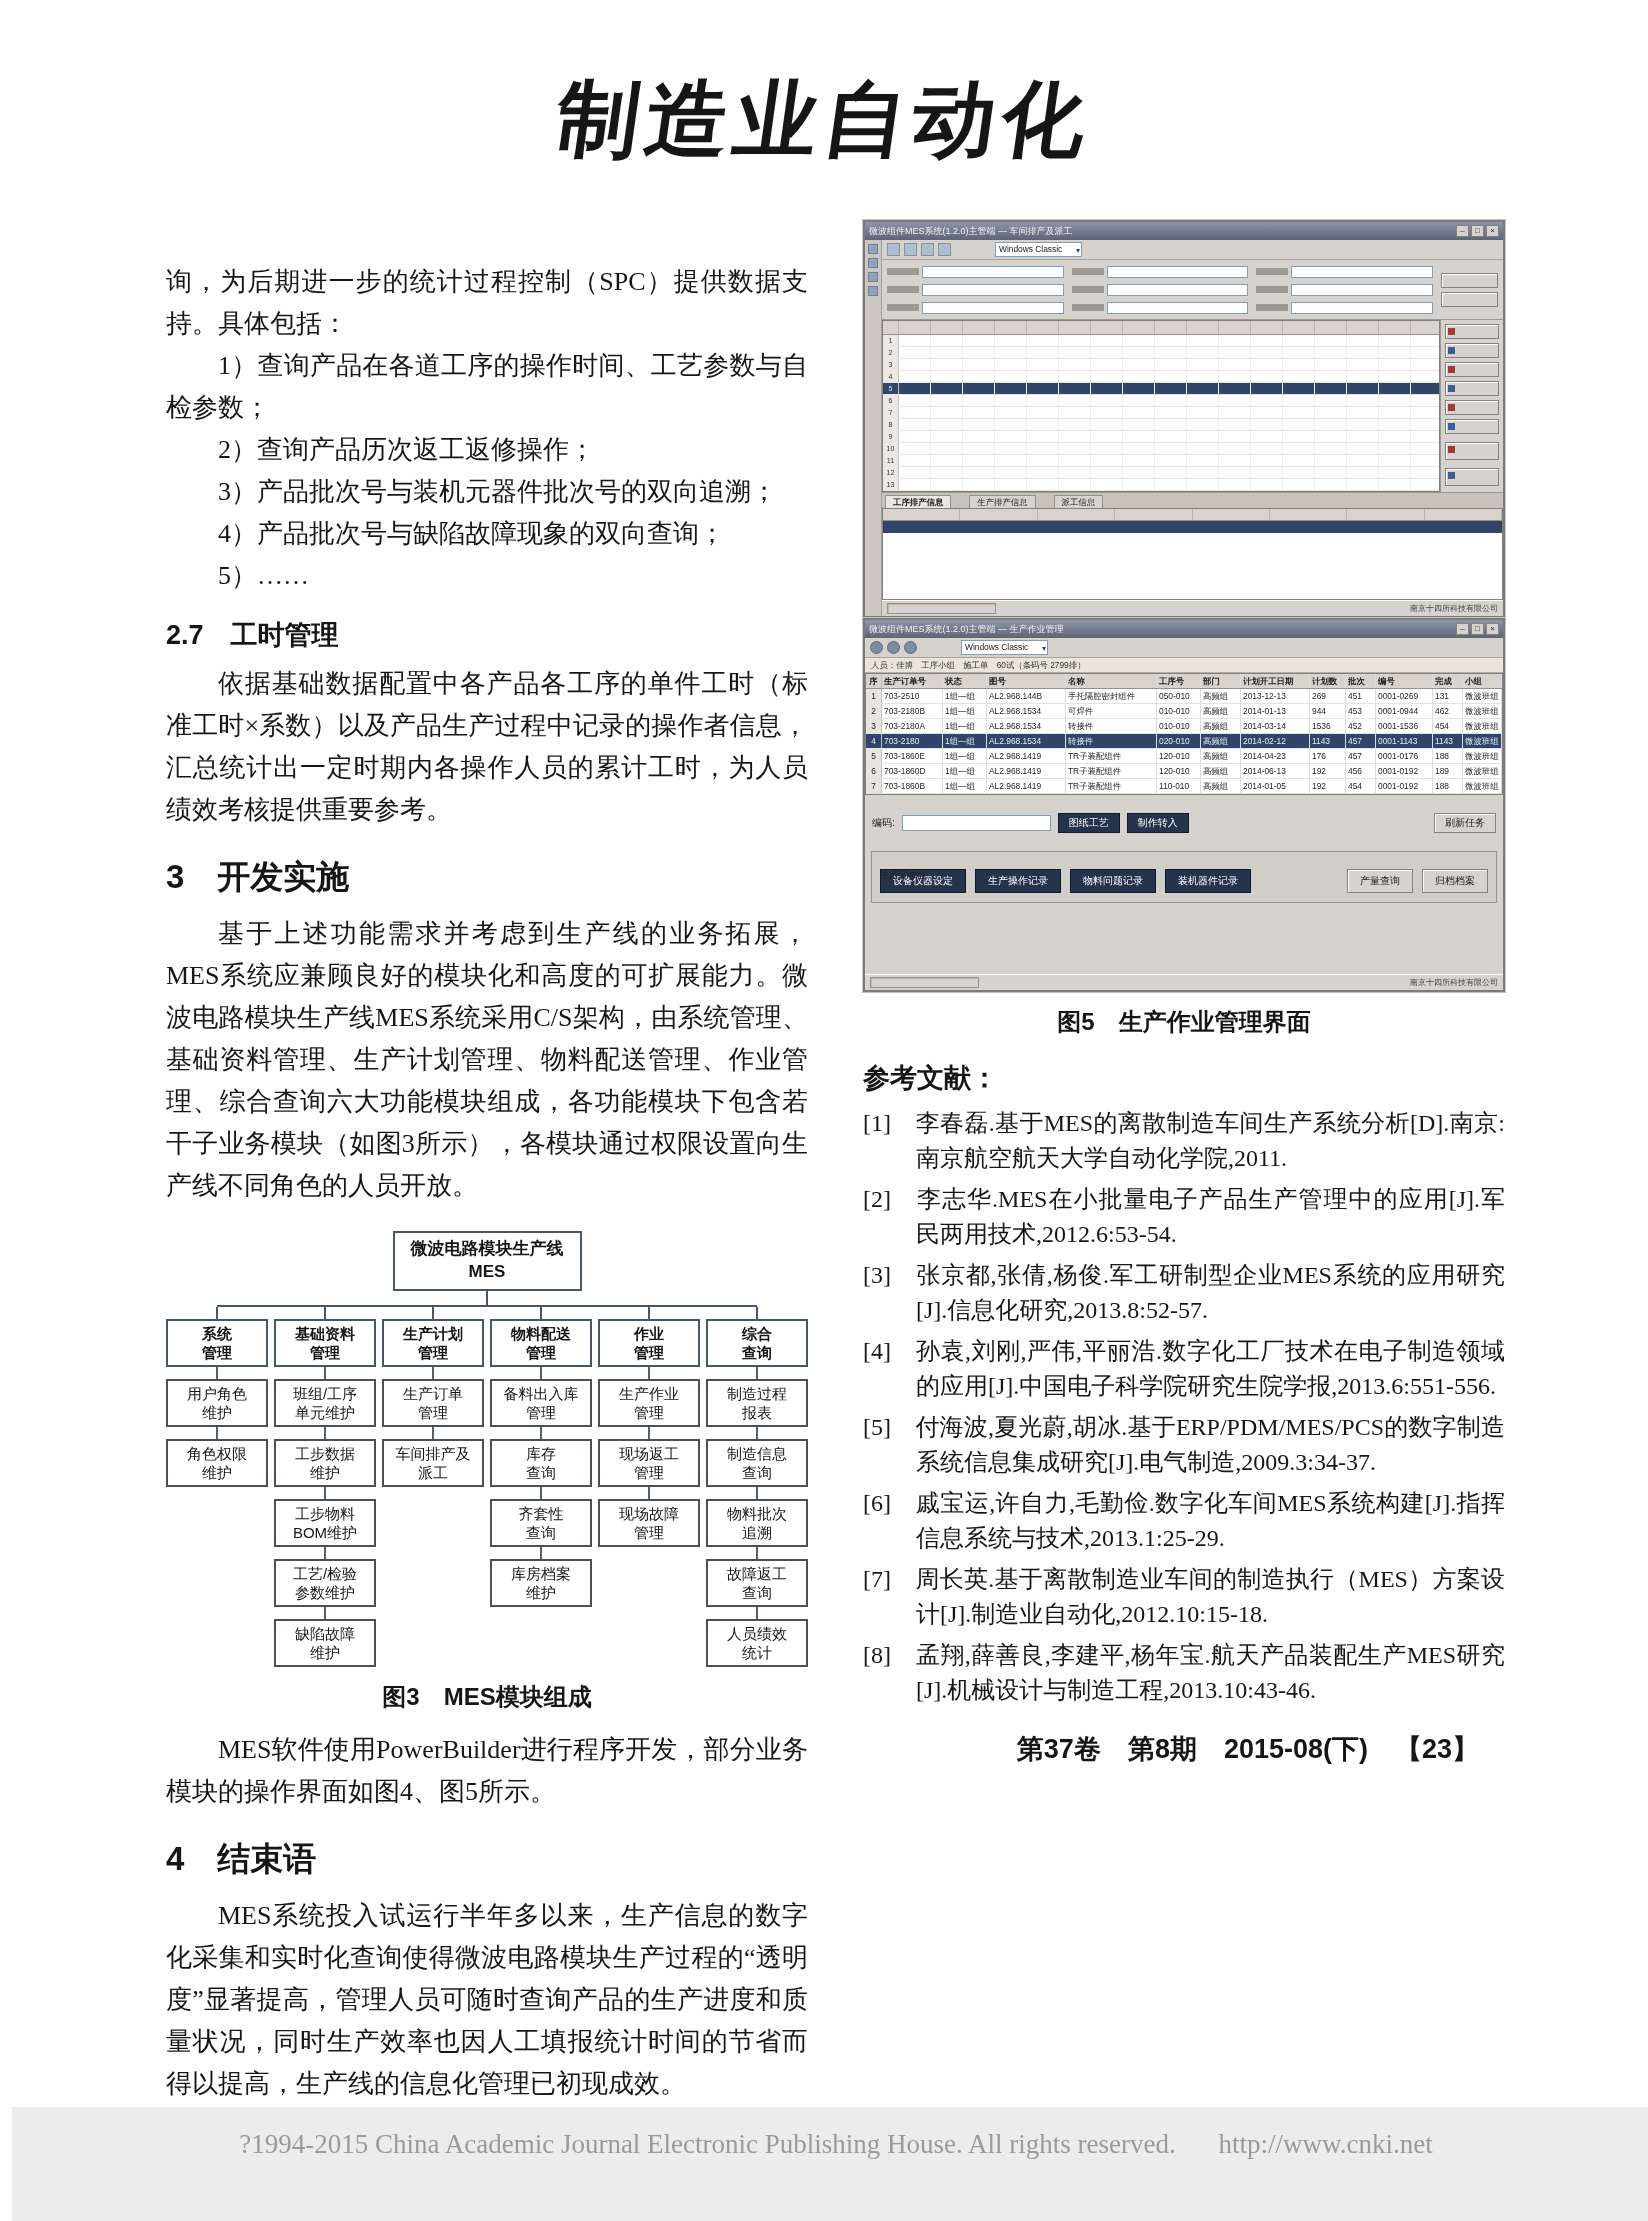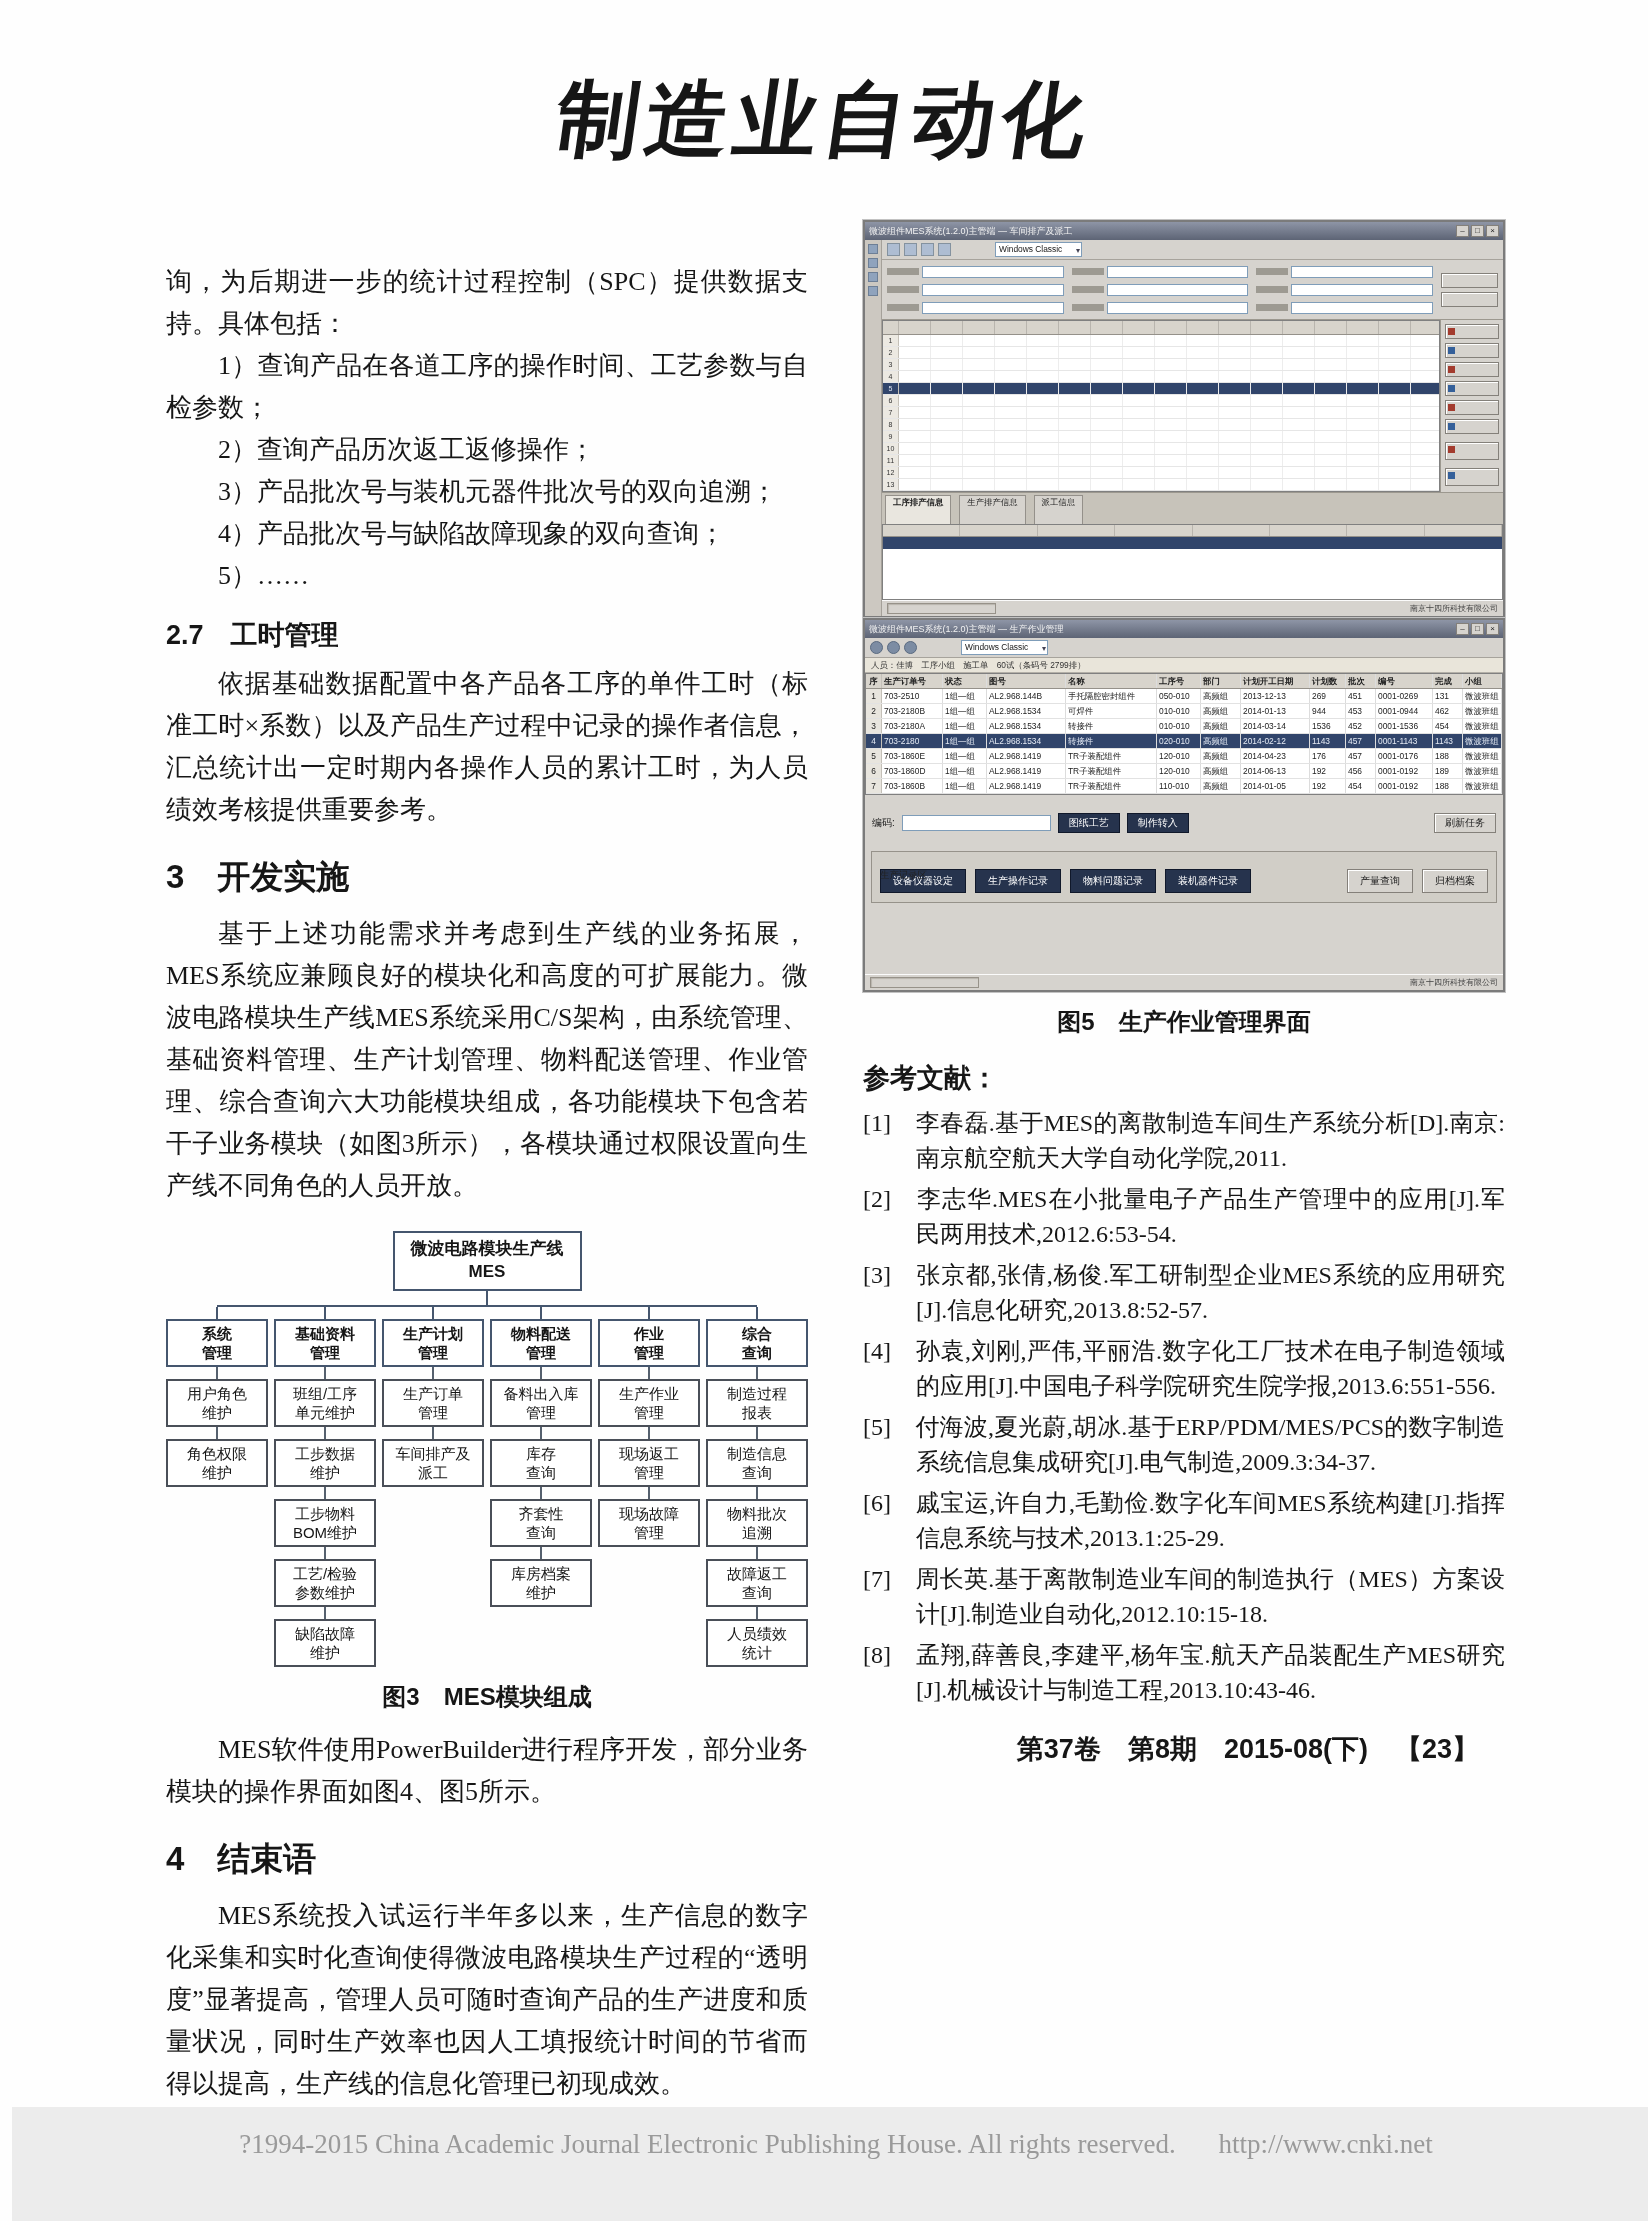--- a/index.html
+++ b/index.html
@@ -94,21 +94,21 @@
   .trow4 { display:flex; height:12px; border-bottom:1px solid #e6e6e6; font-size:7px; color:#333; }
   .trow4 span { flex:none; width:32px; border-right:1px solid #ededed; overflow:hidden; }
   .trow4 span:first-child { width:16px; background:#ece9e2; border-right:1px solid #c4c0b8; text-align:center; line-height:12px; }
   .trow4.sel, .trow4.sel span:first-child { background:#31456b; color:#dfe6f2; }
   .f4-panel { flex:none; width:63px; background:#d6d3ce; border-left:1px solid #9c988f; padding:4px 4px;
               display:flex; flex-direction:column; gap:4px; }
   .pbtn { height:15px; background:#d6d3ce; border:1px solid #84807a; box-shadow:inset 1px 1px 0 #fff; position:relative; }
   .pbtn::before { content:""; position:absolute; left:2px; top:3px; width:7px; height:7px; background:#a33b2e; }
   .f4-panel .pbtn:nth-child(even)::before { background:#35609a; }
   .pbig { margin-top:4px; height:18px; }
-  .f4-tabs { height:32px; flex:none; display:flex; gap:8px; background:#c7c3ba; border-top:1px solid #9c988f;
+  .f4-tabs { height:16px; flex:none; display:flex; gap:18px; background:#c7c3ba; border-top:1px solid #9c988f;
              padding:2px 3px 0; font-size:8.4px; color:#222; }
   .f4-tab { background:#d6d3ce; border:1px solid #94908a; border-bottom:none; padding:0 7px; line-height:12px; white-space:nowrap; }
   .f4-tab.active { background:#e9e6df; font-weight:bold; }
   .f4-grid2 { flex:1; display:flex; flex-direction:column; background:#fff; border:1px solid #808080; min-height:0; }
   .gh2 { display:flex; height:12px; background:#d8d4cc; border-bottom:1px solid #95918a; flex:none; }
   .gh2 span { flex:1; border-right:1px solid #b9b5ae; }
   .row2 { height:12px; flex:none; }
   .row2.sel { background:#31456b; }
   .void2 { flex:1; background:#fff; }
 

